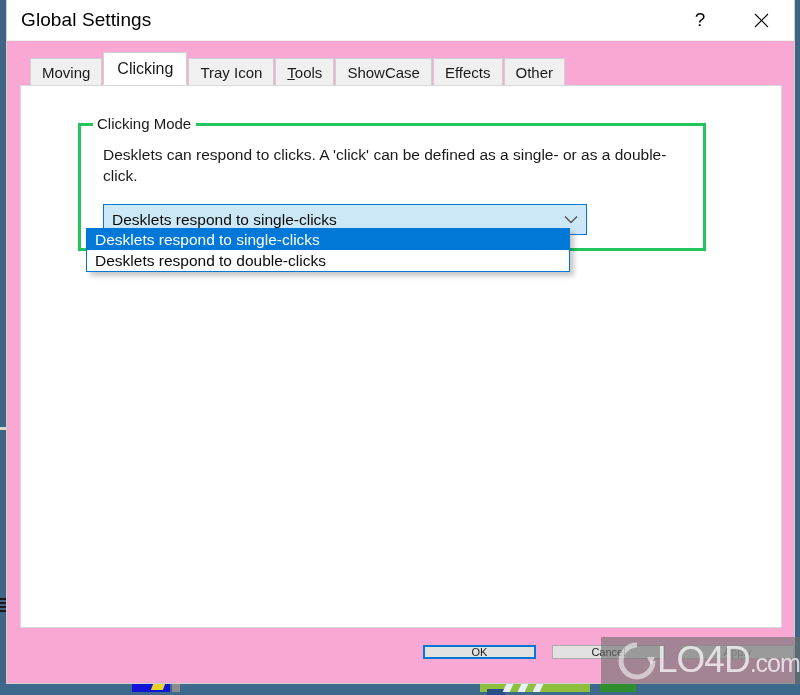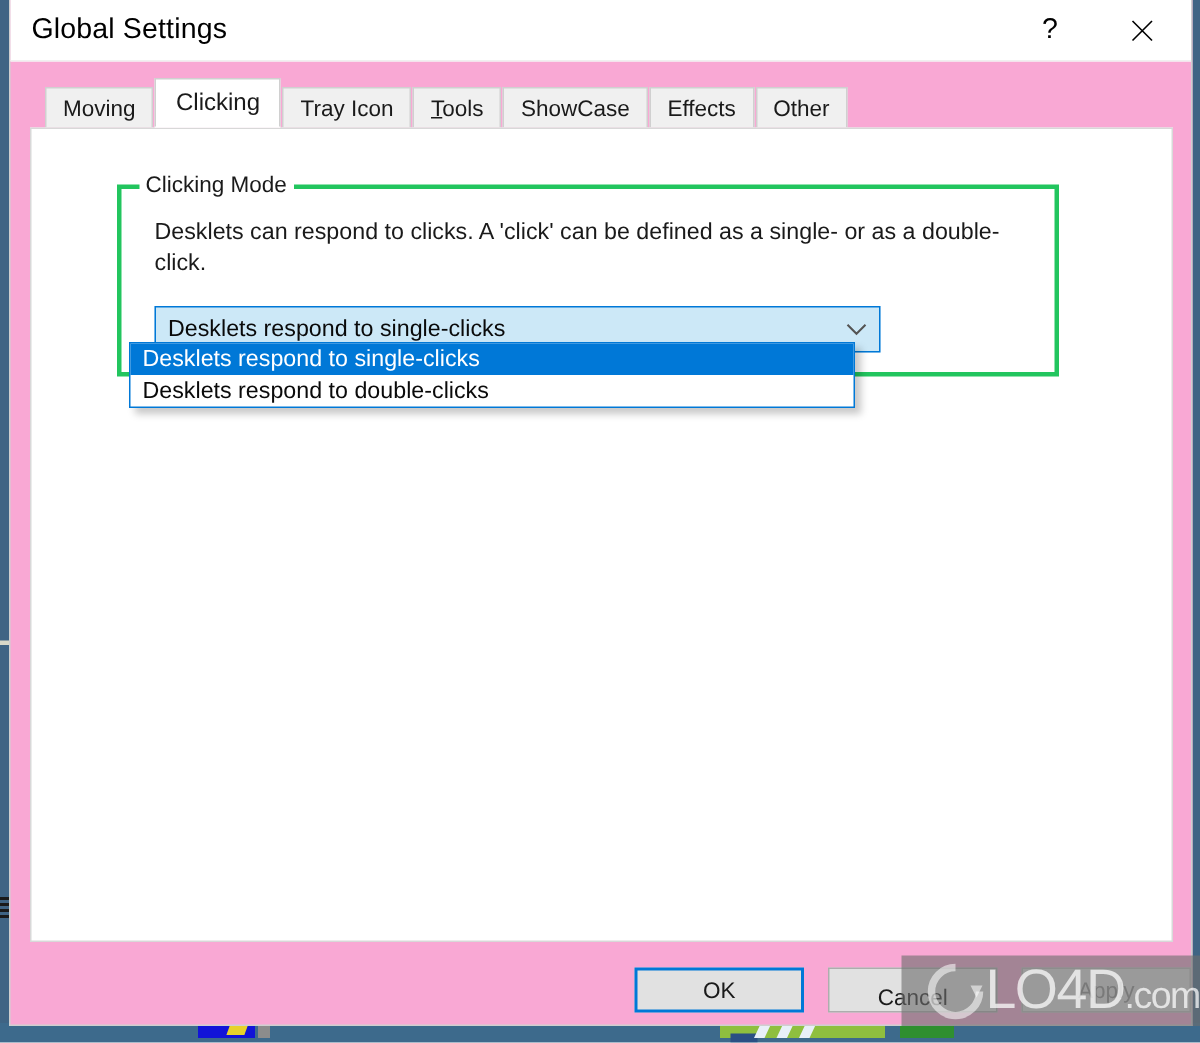--- a/index.html
+++ b/index.html
@@ -187,25 +187,25 @@
     white-space: nowrap;
   }
   .dd-item.selected {
     background: #0078d7;
     color: #ffffff;
   }
 
   
   .btn {
     position: absolute;
-    height: 30px;
+    height: 14px;
     background: #e1e1e1;
     border: 1px solid #adadad;
     display: flex; align-items: center; justify-content: center;
-    font-size: 15px;
+    font-size: 11px;
     color: #1a1a1a;
   }
   #ok-btn {
     left: 416px; top: 645px;
     width: 113px;
     background: #e1e1e1;
     border: 2px solid #0078d7;
   }
   #cancel-btn {
     left: 545px; top: 645px;

